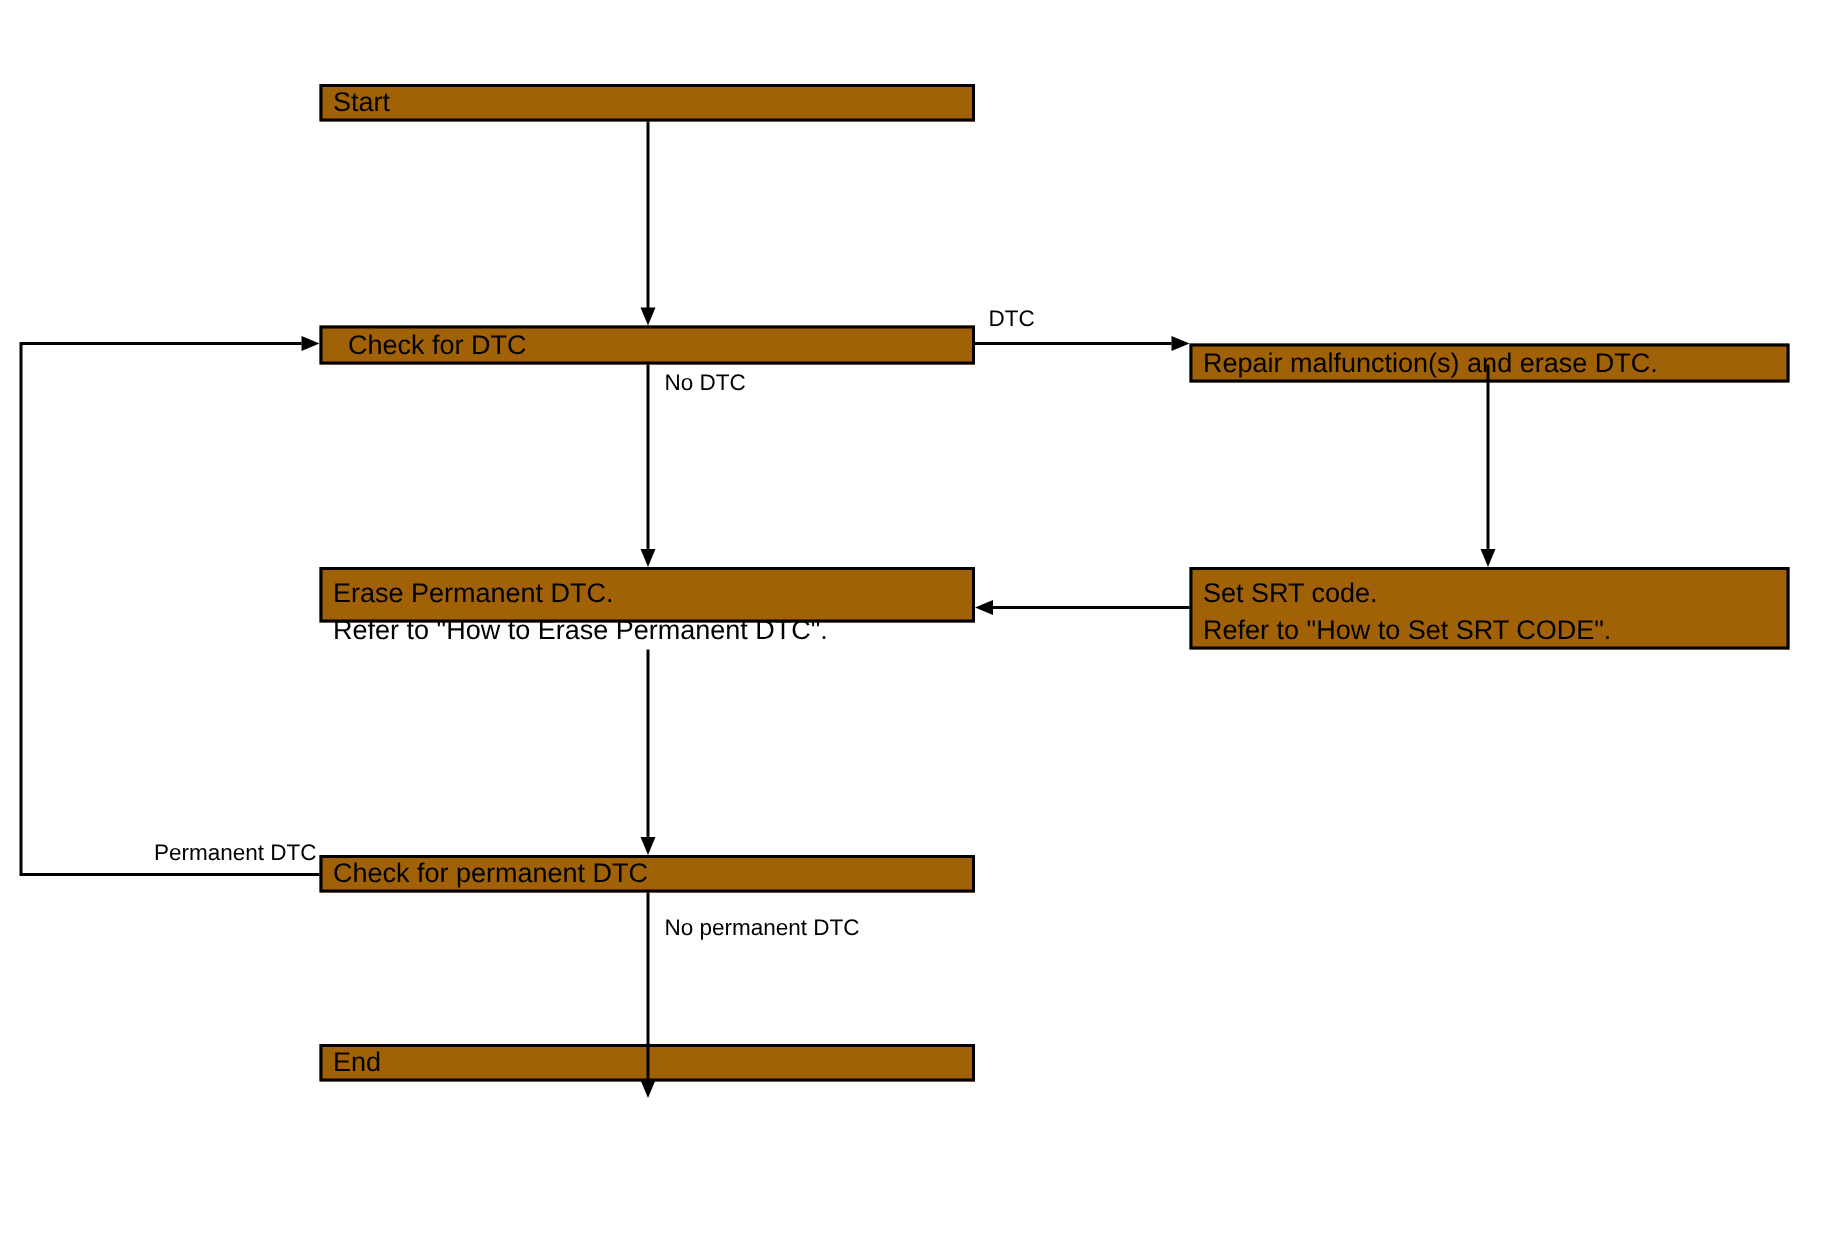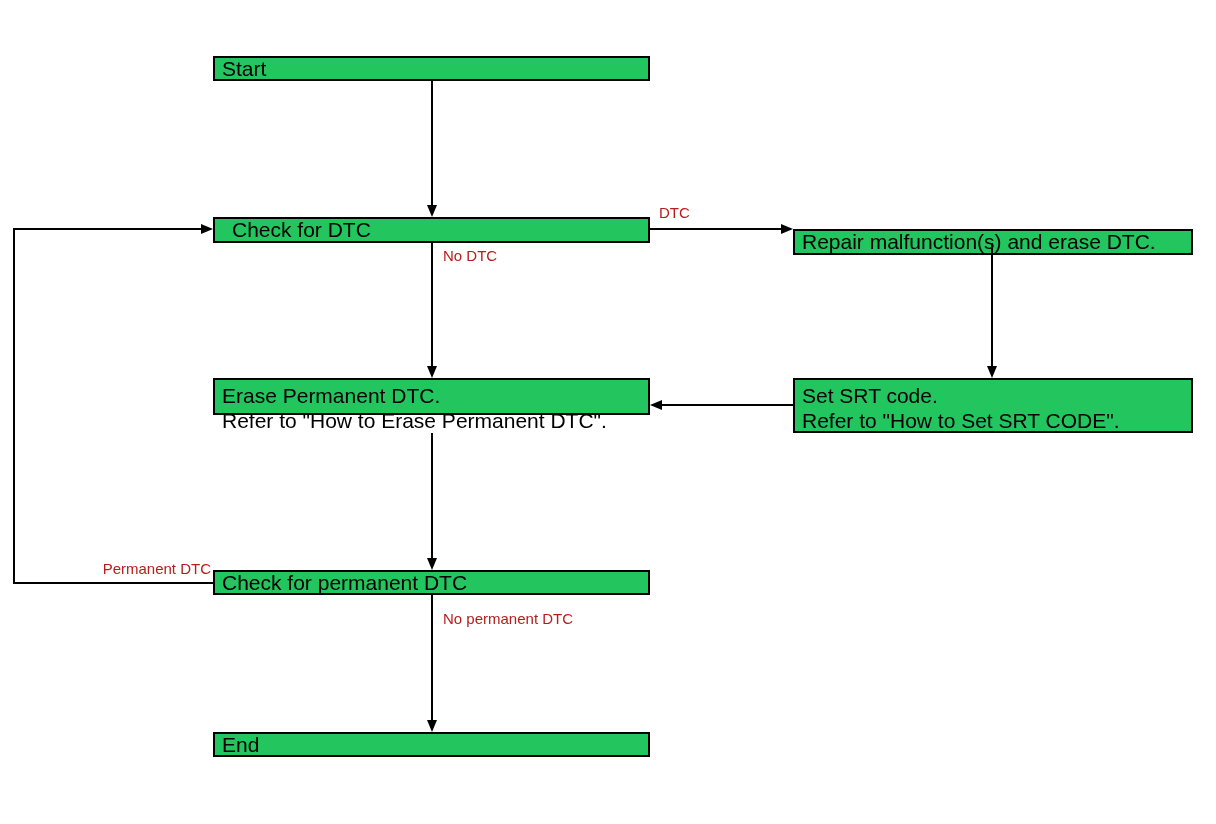--- a/index.html
+++ b/index.html
@@ -13,22 +13,22 @@
     height: 824px;
     background: #ffffff;
     font-family: "Liberation Sans", "DejaVu Sans", sans-serif;
     color: #000000;
     overflow: hidden;
   }
   .box {
     position: absolute;
     box-sizing: border-box;
     border: 2px solid #000000;
-    background: #22c55e;
-    font-size: 21px;
+    background: #a16207;
+    font-size: 18px;
     color: #000000;
   }
   .box.single {
     display: flex;
     align-items: center;
     padding-left: 7px;
   }
   .box.double {
     padding: 3px 0 0 7px;
     line-height: 25px;
@@ -60,21 +60,21 @@
   .arrow-left {
     position: absolute;
     width: 0; height: 0;
     border-top: 5px solid transparent;
     border-bottom: 5px solid transparent;
     border-right: 12px solid #000000;
   }
   .edge-label {
     position: absolute;
     font-size: 15px;
-    color: #b91c1c;
+    color: #000000;
     white-space: nowrap;
   }
 </style>
 </head>
 <body>
 
 <div id="canvas">
 
   <div class="box single" style="left:213px; top:56px; width:437px; height:25px;">
     <span>Start</span>
@@ -95,21 +95,21 @@
 
   <div class="box double" style="left:793px; top:378px; width:400px; height:55px;">
     <div>Set SRT code.</div>
     <div>Refer to "How to Set SRT CODE".</div>
   </div>
 
   <div class="box single" style="left:213px; top:570px; width:437px; height:25px;">
     <span>Check for permanent DTC</span>
   </div>
 
-  <div class="box single" style="left:213px; top:732px; width:437px; height:25px;align-items:center;">
+  <div class="box single" style="left:213px; top:696px; width:437px; height:25px;align-items:center;">
     <span>End</span>
   </div>
 
   <div class="vline" style="left:431px; top:81px; height:126px;"></div>
   <div class="arrow-down" style="left:427px; top:205px;"></div>
 
   <div class="hline" style="left:650px; top:228px; width:131px;"></div>
   <div class="arrow-right" style="left:781px; top:224px;"></div>
   <div class="edge-label" style="left:659px; top:204px;">DTC</div>
 

